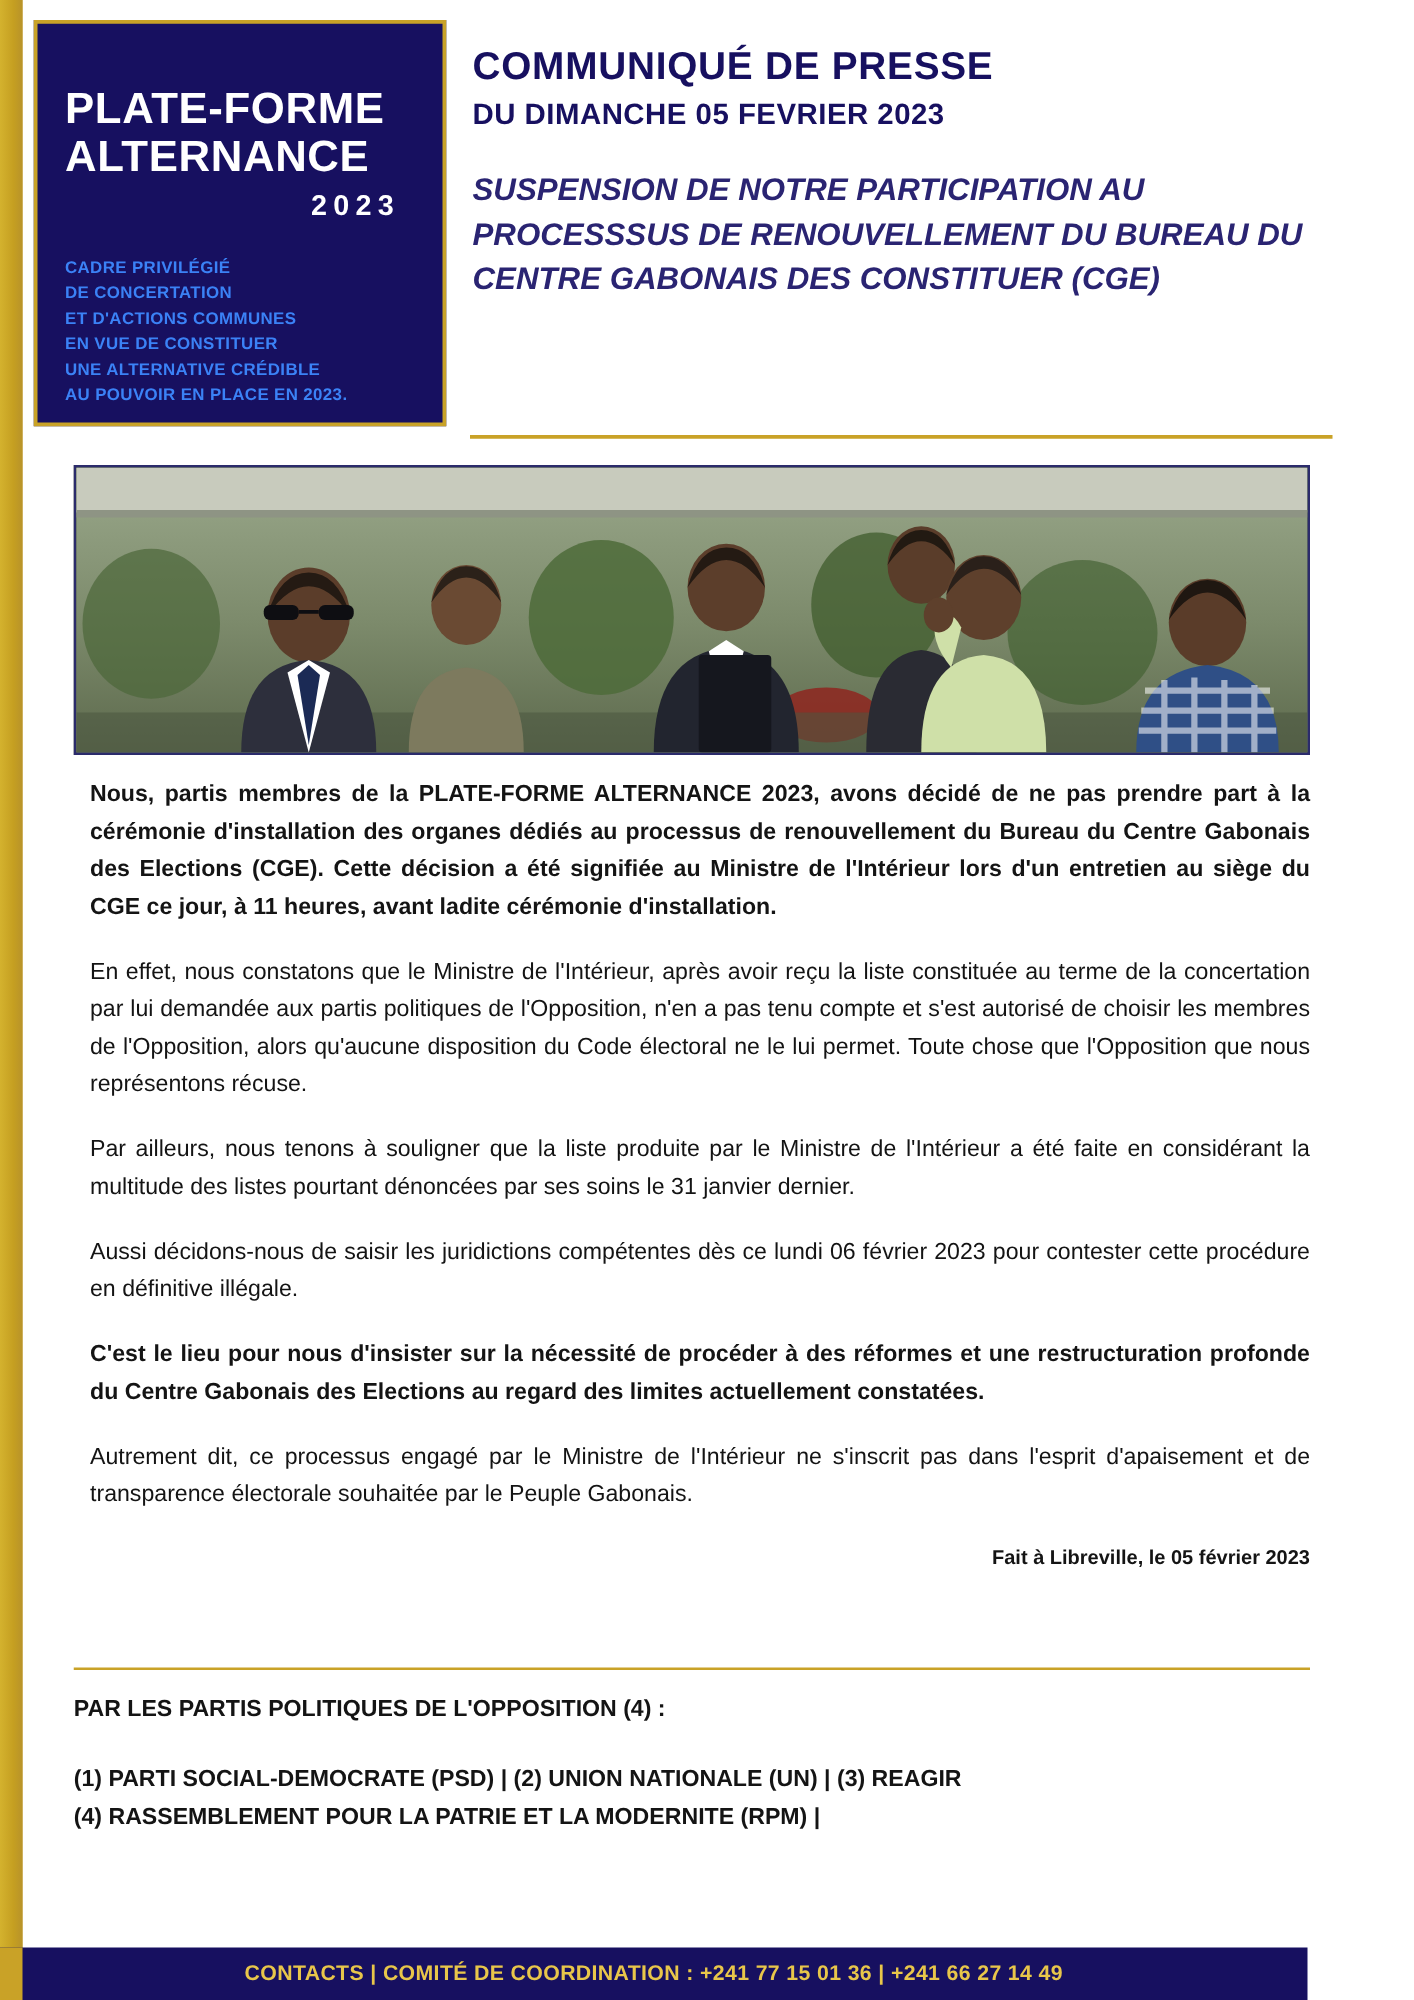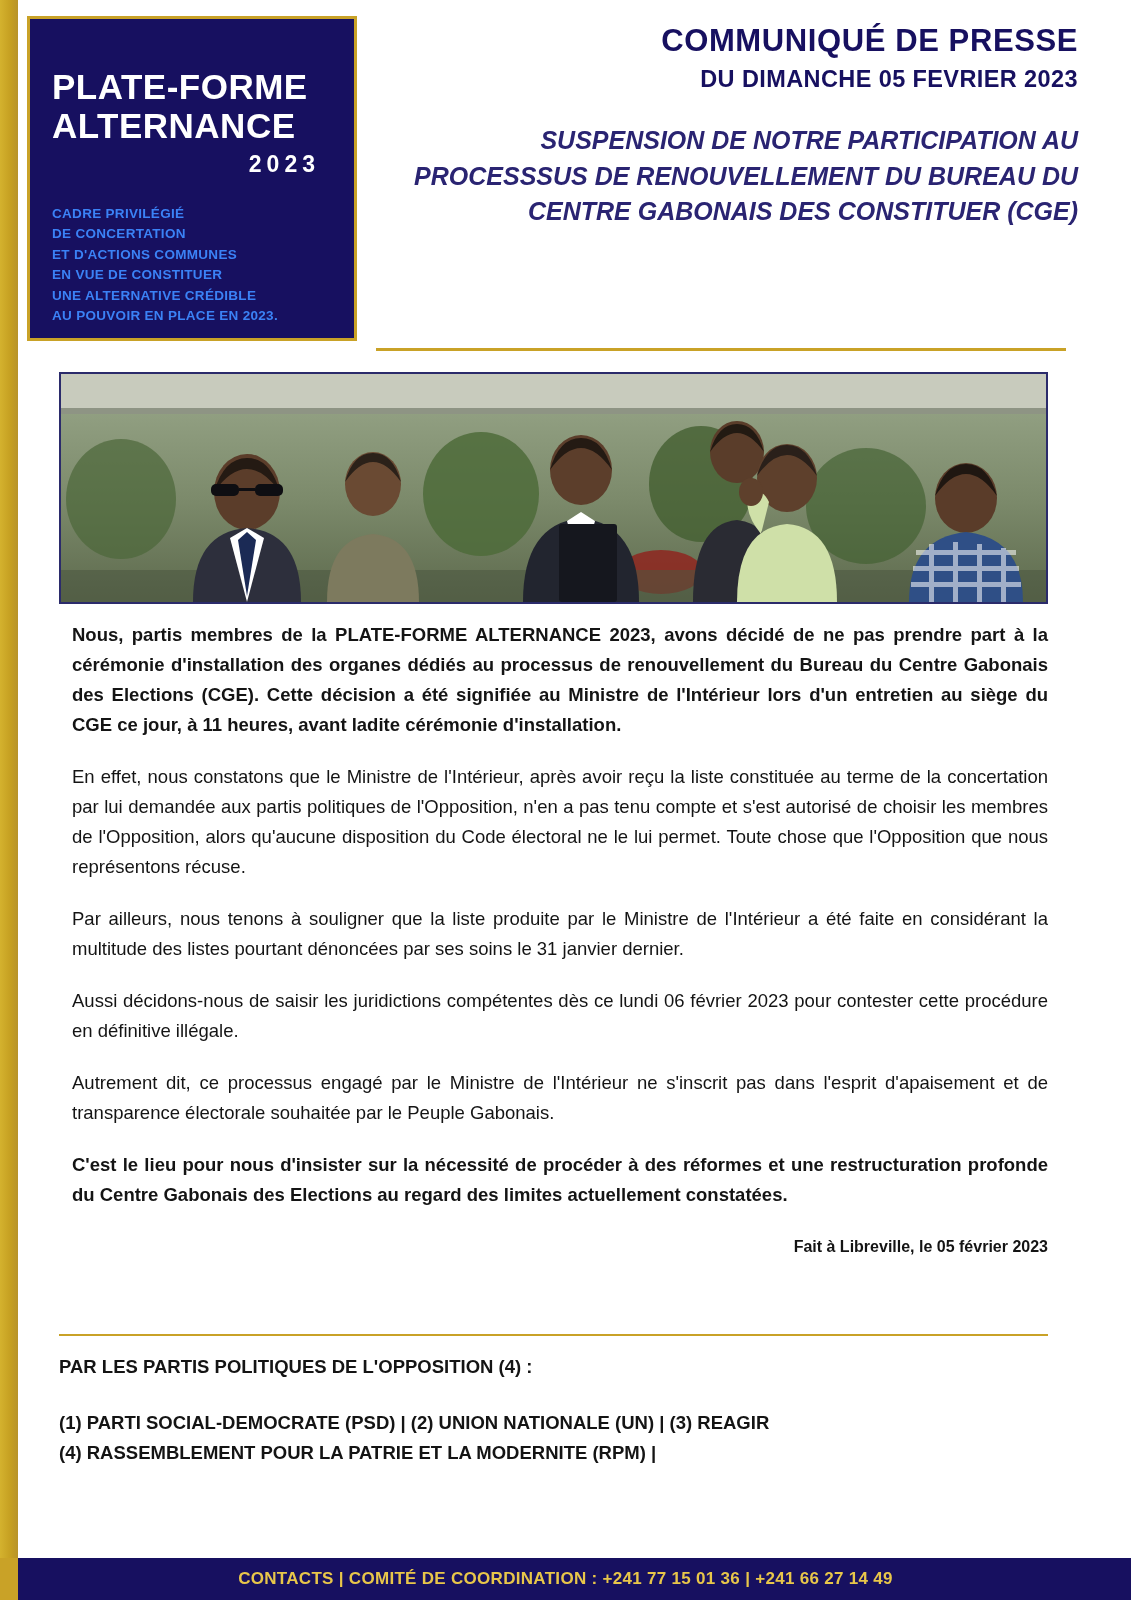--- a/index.html
+++ b/index.html
@@ -83,23 +83,23 @@
     font-size: 13.5px;
     font-weight: bold;
     line-height: 1.52;
     letter-spacing: 0.3px;
     margin-top: 26px;
   }
 
   .header-right {
     position: absolute;
     left: 360px;
-    top: 22px;
+    top: 34px;
     width: 700px;
-    text-align: right;
+    text-align: left;
   }
   .comm-title {
     color: #171060;
     font-size: 31px;
     font-weight: bold;
     letter-spacing: 0.6px;
     line-height: 1.2;
   }
   .comm-date {
     color: #171060;
@@ -190,21 +190,21 @@
     font-weight: bold;
     color: #141414;
     line-height: 1.62;
   }
 
   
   .footer {
     position: absolute;
     left: 0;
     bottom: 0;
-    width: 1131px;
+    width: 1046px;
     height: 42px;
     background: #171060;
     display: flex;
     align-items: center;
     justify-content: center;
   }
   .footer-text {
     color: #e8c64a;
     font-size: 17px;
     font-weight: bold;
@@ -326,22 +326,22 @@
       </g>
     </g>
   </svg>
 </div>
 
 <div class="body-text">
   <p class="p bold">Nous, partis membres de la PLATE-FORME ALTERNANCE 2023, avons décidé de ne pas prendre part à la cérémonie d'installation des organes dédiés au processus de renouvellement du Bureau du Centre Gabonais des Elections (CGE). Cette décision a été signifiée au Ministre de l'Intérieur lors d'un entretien au siège du CGE ce jour, à 11 heures, avant ladite cérémonie d'installation.</p>
   <p class="p">En effet, nous constatons que le Ministre de l'Intérieur, après avoir reçu la liste constituée au terme de la concertation par lui demandée aux partis politiques de l'Opposition, n'en a pas tenu compte et s'est autorisé de choisir les membres de l'Opposition, alors qu'aucune disposition du Code électoral ne le lui permet. Toute chose que l'Opposition que nous représentons récuse.</p>
   <p class="p">Par ailleurs, nous tenons à souligner que la liste produite par le Ministre de l'Intérieur a été faite en considérant la multitude des listes pourtant dénoncées par ses soins le 31 janvier dernier.</p>
   <p class="p">Aussi décidons-nous de saisir les juridictions compétentes dès ce lundi 06 février 2023 pour contester cette procédure en définitive illégale.</p>
+  <p class="p bold">C'est le lieu pour nous d'insister sur la nécessité de procéder à des réformes et une restructuration profonde du Centre Gabonais des Elections au regard des limites actuellement constatées.</p>
   <p class="p">Autrement dit, ce processus engagé par le Ministre de l'Intérieur ne s'inscrit pas dans l'esprit d'apaisement et de transparence électorale souhaitée par le Peuple Gabonais.</p>
-  <p class="p bold">C'est le lieu pour nous d'insister sur la nécessité de procéder à des réformes et une restructuration profonde du Centre Gabonais des Elections au regard des limites actuellement constatées.</p>
   <div class="signoff">Fait à Libreville, le 05 février 2023</div>
 </div>
 
 <div class="mid-rule"></div>
 
 <div class="signatories">
   <div class="sig-head">PAR LES PARTIS POLITIQUES DE L'OPPOSITION (4) :</div>
   <div class="sig-line">(1) PARTI SOCIAL-DEMOCRATE (PSD) |  (2) UNION NATIONALE (UN) | (3) REAGIR</div>
   <div class="sig-line">(4) RASSEMBLEMENT POUR LA PATRIE ET LA MODERNITE (RPM) |</div>
 </div>

